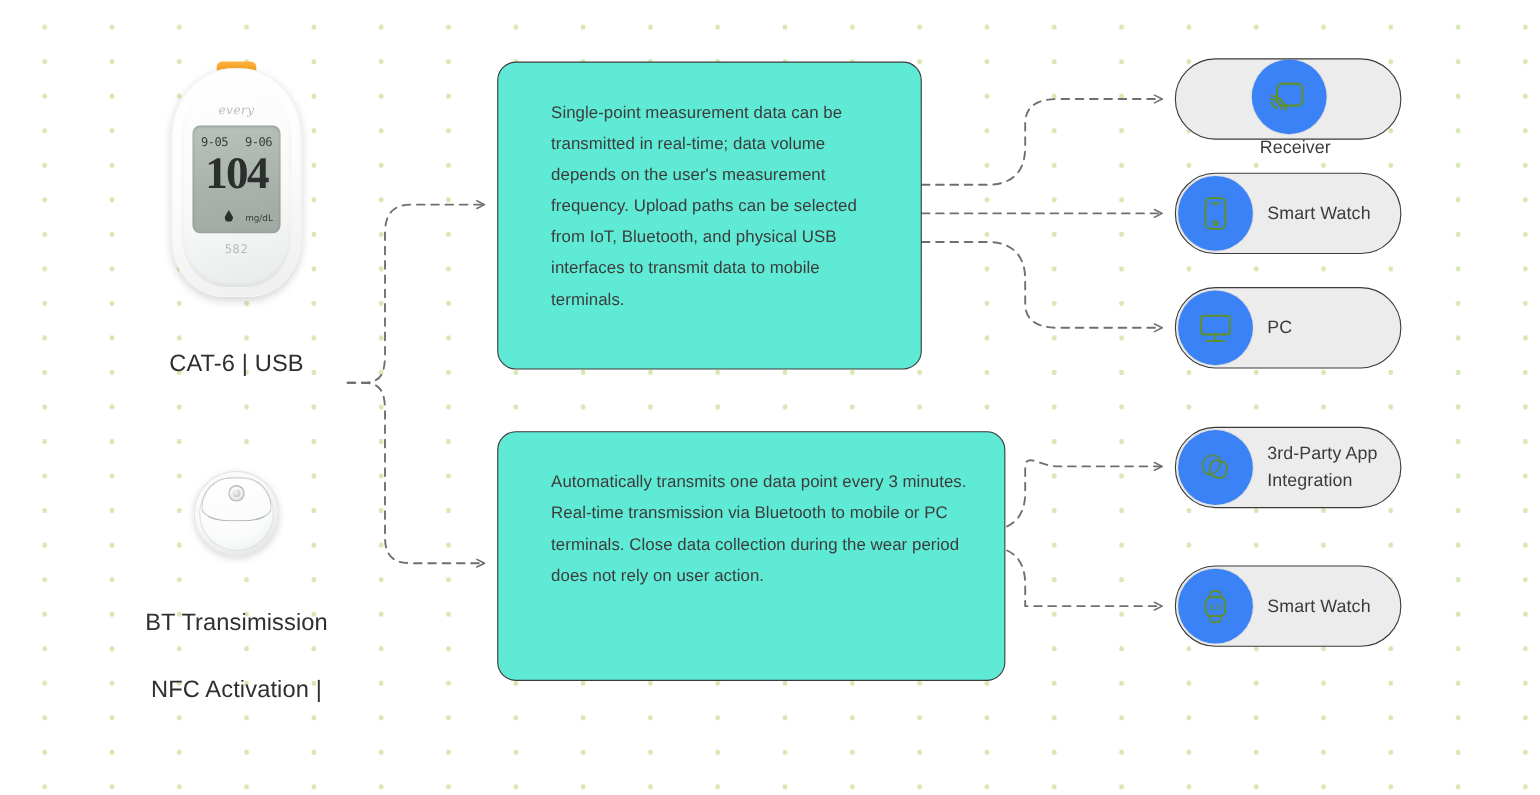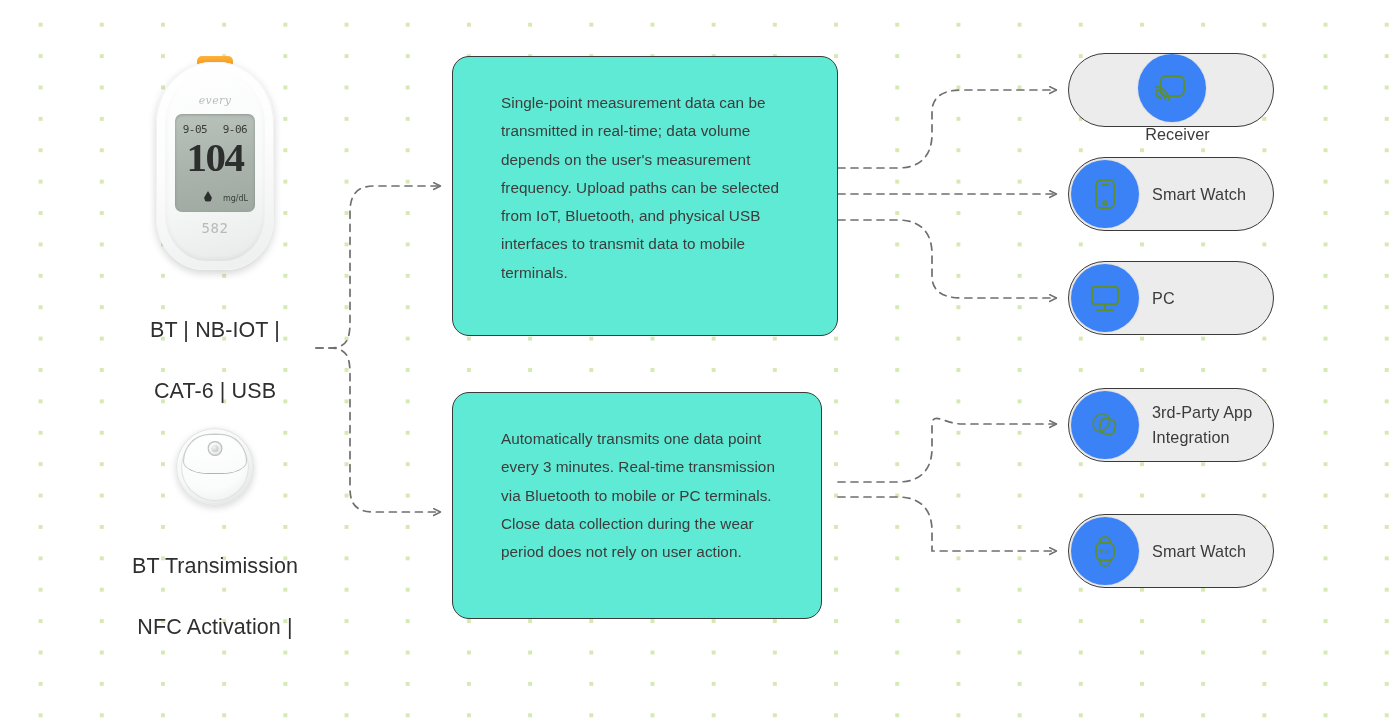--- a/index.html
+++ b/index.html
@@ -137,21 +137,21 @@
     bottom: 9px; right: 7px;
     font-family: "DejaVu Sans", sans-serif;
     font-size: 8px;
     color: #3a3d3b;
   }
   .meter-model {
     position: absolute;
     top: 172px; left: 0; width: 118px;
     text-align: center;
     font-family: "DejaVu Sans Mono", monospace;
-    font-size: 14px;
+    font-size: 11px;
     color: #b6bab8;
     letter-spacing: .5px;
   }
 
   
   .sensor-art {
     position: relative;
     width: 78px; height: 78px;
     margin: 0 auto;
   }
@@ -197,21 +197,21 @@
 
   
   .desc-box {
     position: absolute;
     background: #5eead4;
     border: 1.3px solid #3a3a3a;
     border-radius: 17px;
     box-sizing: border-box;
   }
   .desc-box.top    { left: 452px; top: 56px;  width: 386px; height: 280px; }
-  .desc-box.bottom { left: 452px; top: 392px; width: 370px; height: 227px; }
+  .desc-box.bottom { left: 452px; top: 392px; width: 462px; height: 227px; }
 
   .desc-text {
     position: absolute;
     left: 48px;
     right: 30px;
     font-size: 15.3px;
     line-height: 28.3px;
     color: #3c3c3c;
     letter-spacing: .05px;
   }
@@ -297,21 +297,20 @@
           <span>9-05</span>
           <span>9-06</span>
         </div>
         <div class="lcd-value">104</div>
         <div class="lcd-drop"></div>
         <div class="lcd-unit">mg/dL</div>
       </div>
       <div class="meter-model">582</div>
     </div>
     <div class="device-caption">
-      <div>BT | NB-IOT |</div>
       <div>CAT-6 | USB</div>
     </div>
   </div>
 
   <div class="device-block sensor">
     <div class="sensor-art">
       <div class="sensor-outer"></div>
       <div class="sensor-mid"></div>
       <div class="sensor-arc"></div>
       <div class="sensor-button"></div>

